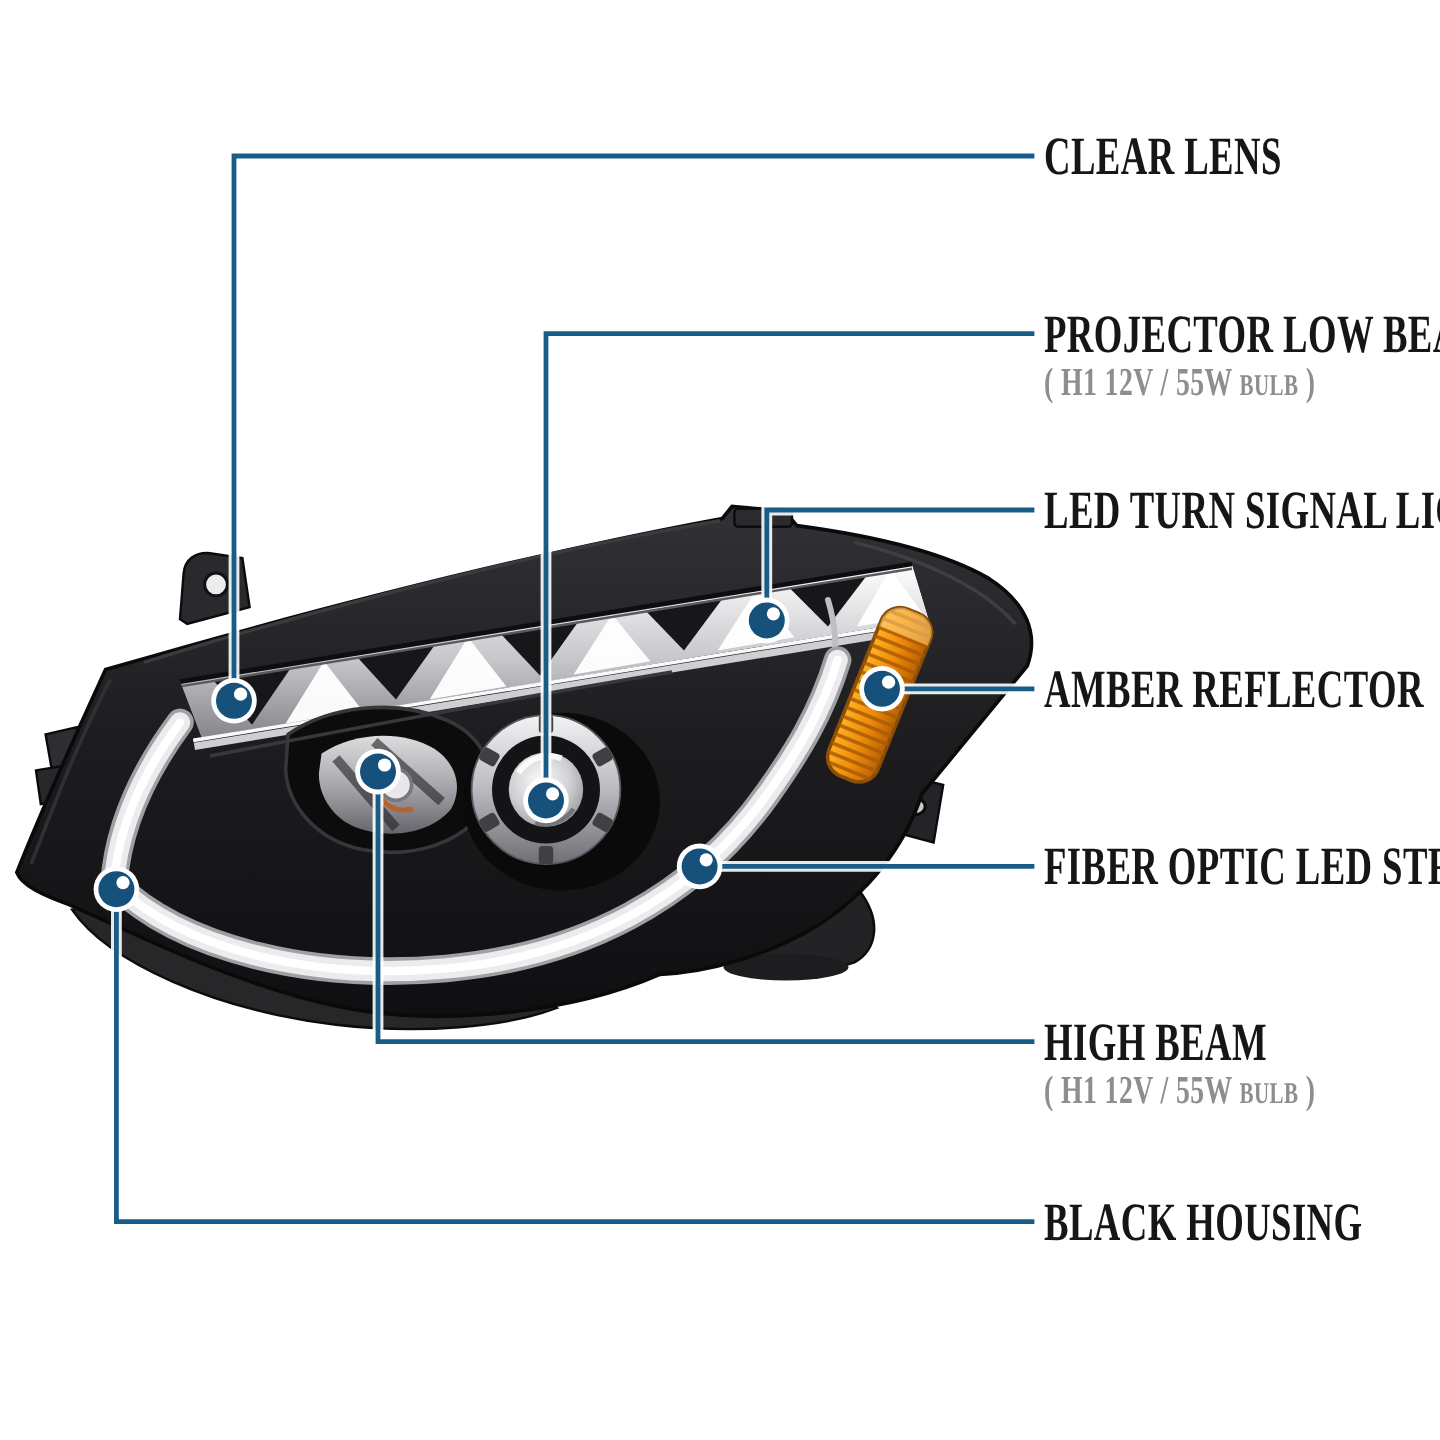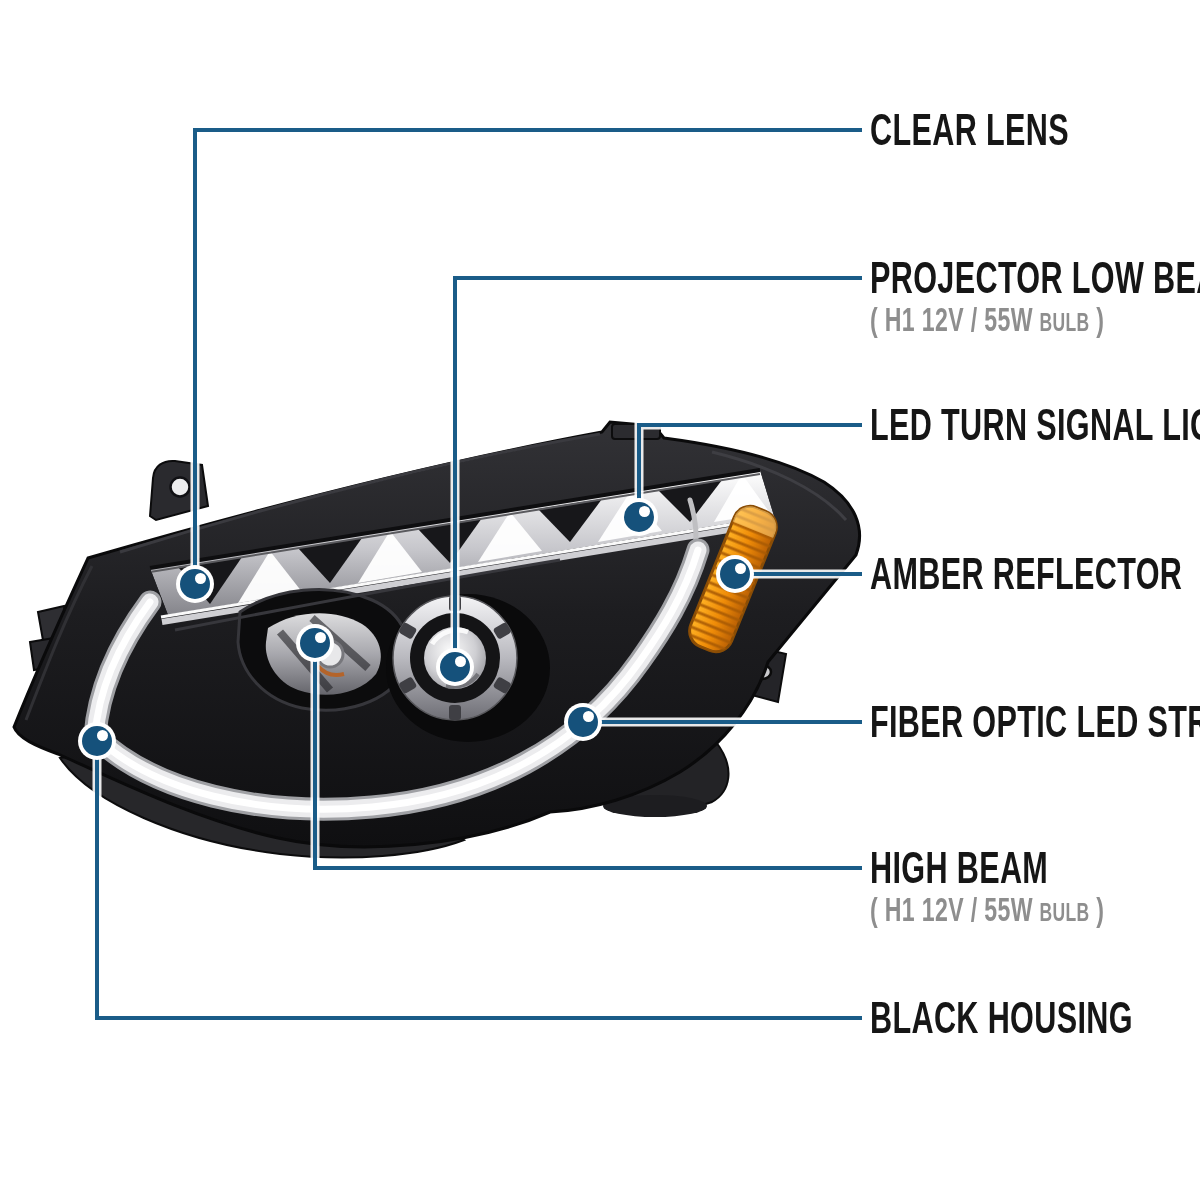--- a/index.html
+++ b/index.html
@@ -1,18 +1,18 @@
 <!DOCTYPE html>
 <html><head>
 <meta charset="utf-8">
 <style>
   html,body{margin:0;padding:0;background:#ffffff;}
   .stage{
     position:relative;width:1200px;height:1200px;background:#ffffff;overflow:hidden;
-    font-family:Liberation Sans, sans-serif;
+    font-family:Liberation Serif, serif;
   }
   .artwork{position:absolute;left:0;top:0;width:1200px;height:1200px;}
   .callout{position:absolute;left:870px;color:#161616;}
   .co-main{
     font-size:45px;font-weight:700;line-height:44px;white-space:nowrap;
     transform:scaleX(0.68);transform-origin:left center;letter-spacing:0.5px;
   }
   .co-sub{
     font-size:33px;font-weight:700;color:#8e8e8e;line-height:37px;white-space:nowrap;
     transform:scaleX(0.70);transform-origin:left top;margin-top:1px;letter-spacing:0.5px;

